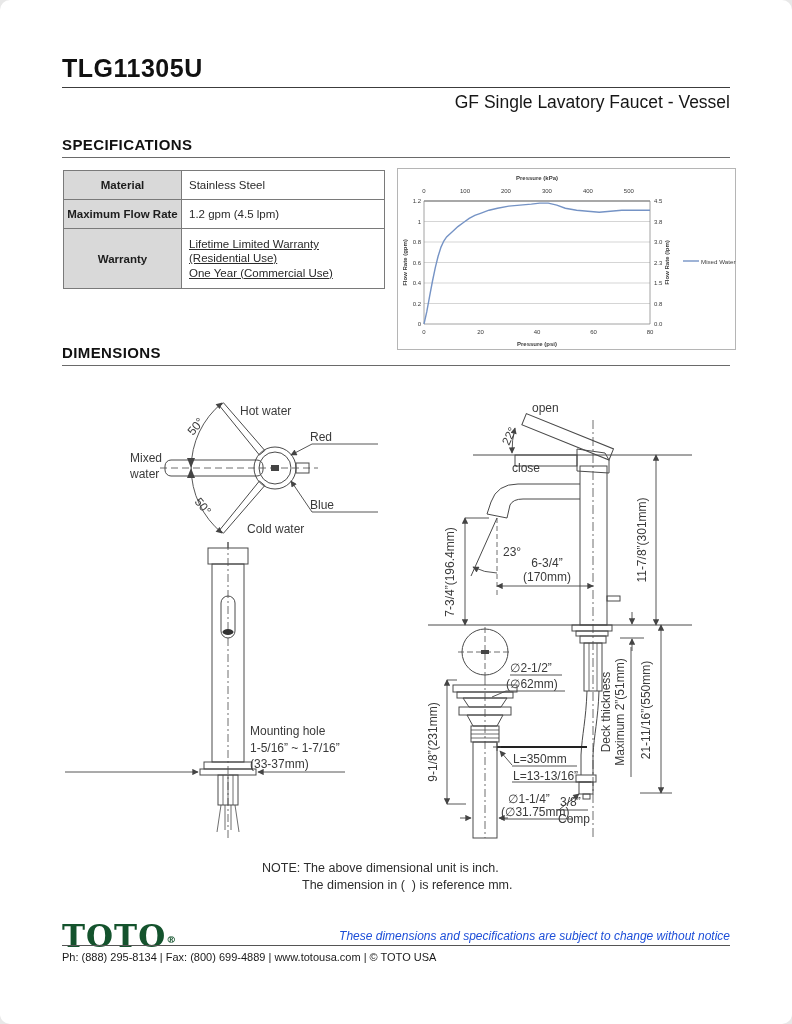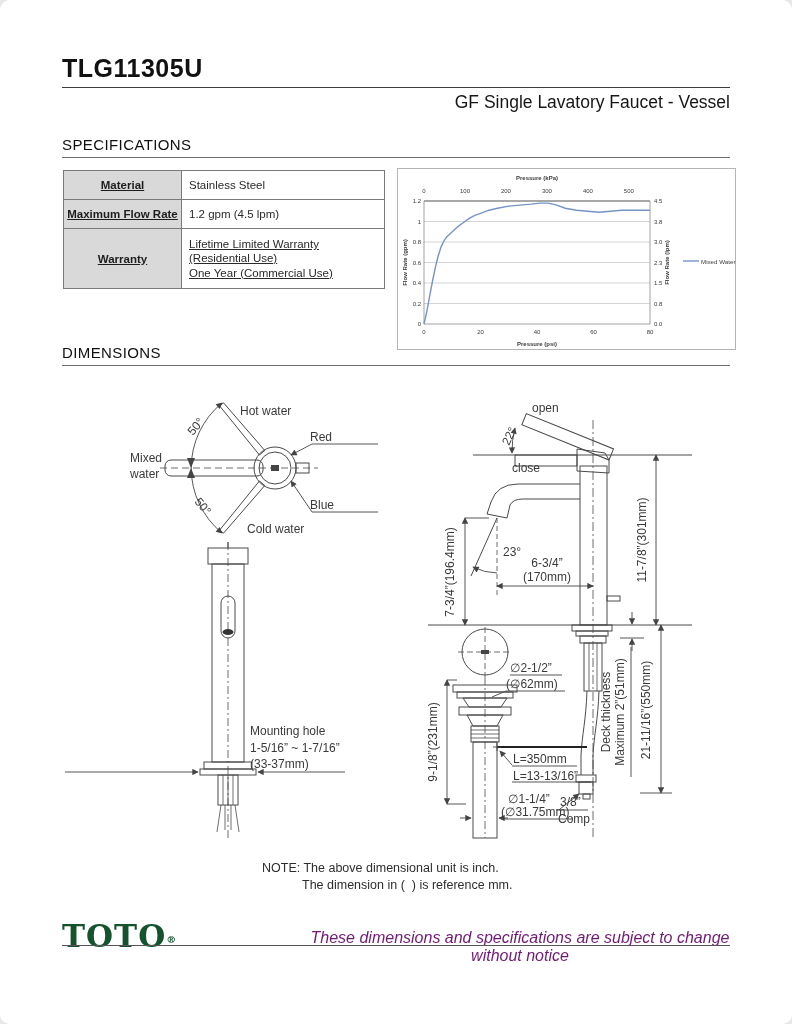--- a/index.html
+++ b/index.html
@@ -5,37 +5,37 @@
   * { margin:0; padding:0; box-sizing:border-box; }
   body { background:#e8e8e8; font-family:"Liberation Sans", sans-serif; }
   .page { position:relative; width:792px; height:1024px; background:#ffffff; margin:0 auto;
           color:#222; overflow:hidden;border-radius:10px; }
   .abs { position:absolute; }
 
   .title { left:62px; top:54px; font-size:25px; font-weight:bold; color:#111; letter-spacing:.5px; }
   .rule  { left:62px; width:668px; height:0; border-top:1px solid #3c3c3c; }
   .subtitle { left:62px; top:92px; width:668px; text-align:right; font-size:17.5px; font-weight:normal; color:#161616; }
 
-  .sec-head { left:62px; font-size:15px; font-weight:normal; letter-spacing:.4px; color:#111; }
+  .sec-head { left:62px; font-size:15px; font-weight:bold; letter-spacing:.4px; color:#111; }
 
   
   .spec-table { left:63px; top:170px; width:322px; border:1px solid #7a7a7a; border-collapse:collapse; font-size:11.5px; }
   .spec-table td { border:1px solid #7a7a7a; vertical-align:middle; }
-  .spec-table td.lbl { background:#d9d9d9; font-weight:bold; text-align:center; width:118px; color:#1d1d1d;text-decoration:underline; }
+  .spec-table td.lbl { background:#d9d9d9; font-weight:bold; text-align:center; width:118px; color:#1d1d1d; }
   .spec-table td.val { padding:8px 7px; color:#2a2a2a; }
   .r1 td { height:22px; } .r2 td { height:22px;margin-top:9px; } .r3 td { height:34px; }
   .val .ln { line-height:1.25;text-decoration:underline; }
 
   .chart-box { left:397px; top:168px; width:339px; height:182px; border:1px solid #b5b5b5; background:#fff; }
 
   .note-line { font-size:12.5px; color:#2e2e2e; white-space:pre; }
 
   .footer-logo { left:62px; top:918px; font-family:"DejaVu Serif", serif; font-weight:900; font-size:31px; letter-spacing:1px; color:#14532d; }
   .footer-reg { font-size:10px; font-weight:bold; vertical-align:4px; letter-spacing:0; }
-  .footer-disclaimer { left:310px; top:929px; width:420px; text-align:center; font-size:16px; font-style:italic; color:#701a75; }
+  .footer-disclaimer { left:310px; top:929px; width:420px; text-align:right; font-size:12px; font-style:italic; color:#1d4ed8; }
   .footer-contact { left:62px; top:951px; font-size:11px; color:#1a1a1a; }
   .footer-doc { left:430px; top:951px; width:300px; text-align:right; font-size:11px; color:#1a1a1a; }
 
   svg text { font-family:"Liberation Sans", sans-serif; fill:#3a3a3a; }
   .draw text { font-size:12px; }
   .draw .ln { stroke:#4a4a4a; stroke-width:1; fill:none; }
   .draw .thin { stroke:#4a4a4a; stroke-width:.8; fill:none; }
   .draw .dim { stroke:#444; stroke-width:.9; fill:none; }
   .draw .heavy { stroke:#222; stroke-width:1.8; fill:none; }
 </style>
@@ -269,14 +269,15 @@
       <path class="dim" d="M441,429 H513"></path>
     </g>
   </svg>
 
   <div class="abs note-line" style="left:262px; top:861px;">NOTE: The above dimensional unit is inch.</div>
   <div class="abs note-line" style="left:302px; top:878px;">The dimension in (  ) is reference mm.</div>
 
   <div class="abs footer-logo"><span>TOTO</span><span class="footer-reg">®</span></div>
   <div class="abs footer-disclaimer">These dimensions and specifications are subject to change without notice</div>
   <div class="abs rule" style="top:945px; border-top-color:#555;"></div>
+  <div class="abs footer-contact">Ph: (888) 295-8134 | Fax: (800) 699-4889 | www.totousa.com | © TOTO USA</div>
 
 </div>
 
 </body></html>

